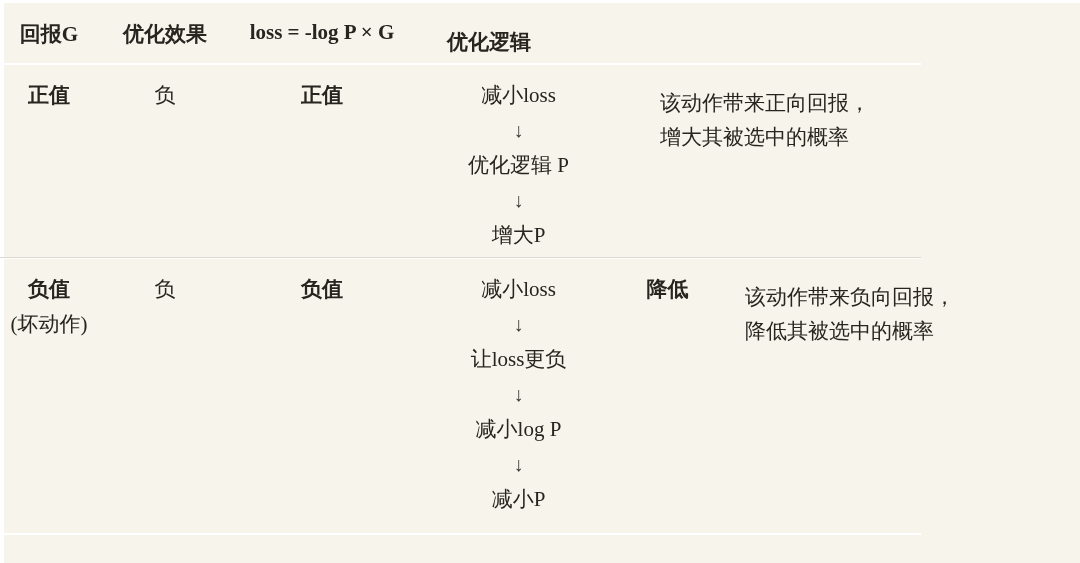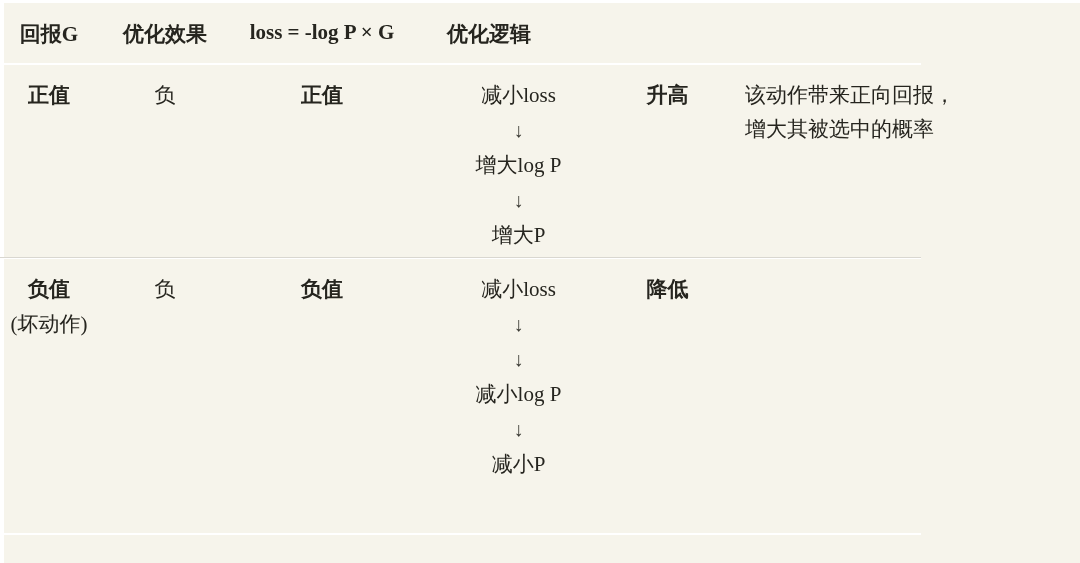--- a/index.html
+++ b/index.html
@@ -28,21 +28,21 @@
     grid-template-columns: 98px 134px 180px 213px 85px 1fr;
   }
   .thead { height: 60px; }
   .th {
     padding-top: 17px;
     font-weight: 700;
     font-size: 21px;
     text-align: center;
     white-space: nowrap;
   }
-  .th.c6, .td.c6 { text-align: left; padding-left: 35px; padding-right: 20px; }
+  .th.c6, .td.c6 { text-align: left; padding-left: 35px; padding-right: 20px; margin-top: 8px; }
   .divider {
     margin-right: 35px;
     border-bottom: 2px solid #ffffff;
   }
   .divider.strong { height: 4px; background: #a6a49e; background-clip: content-box; padding-top: 0; border-top: 2px solid transparent; }
   .divider.strong { border-top: none; height: 2px; background: #a6a49e; }
   .divider.light { height: 2px; background: #d9d7d0; border-bottom: 1px solid #ffffff; }
   .trow { font-size: 21px; }
   .trow.r1 { height: 192px; padding-top: 13px; border-radius: 9px; }
   .trow.r2 { height: 274px; padding-top: 13px; }
@@ -80,26 +80,23 @@
     </div>
     <div class="td c2">
       <div>负</div>
     </div>
     <div class="td c3">
       <div class="bold">正值</div>
     </div>
     <div class="td c4">
       <div class="step">减小loss</div>
       <div class="step arrow">↓</div>
-      <div class="step">增大log P</div>
+      <div class="step">优化逻辑 P</div>
       <div class="step arrow">↓</div>
       <div class="step">增大P</div>
-    </div>
-    <div class="td c5">
-      <div class="bold">升高</div>
     </div>
     <div class="td c6">
       <div class="logic-line">该动作带来正向回报，</div>
       <div class="logic-line">增大其被选中的概率</div>
     </div>
   </div>
 
   <div class="divider light"></div>
 
   <div class="grid-row trow r2">
@@ -109,25 +106,30 @@
     </div>
     <div class="td c2">
       <div>负</div>
     </div>
     <div class="td c3">
       <div class="bold">负值</div>
     </div>
     <div class="td c4">
       <div class="step">减小loss</div>
       <div class="step arrow">↓</div>
+      <div class="step">让loss更负</div>
       <div class="step arrow">↓</div>
       <div class="step">减小log P</div>
       <div class="step arrow">↓</div>
       <div class="step">减小P</div>
     </div>
     <div class="td c5">
       <div class="bold">降低</div>
     </div>
+    <div class="td c6">
+      <div class="logic-line">该动作带来负向回报，</div>
+      <div class="logic-line">降低其被选中的概率</div>
+    </div>
   </div>
 
   <div class="divider strong"></div>
 
 </div>
 
 </body></html>

